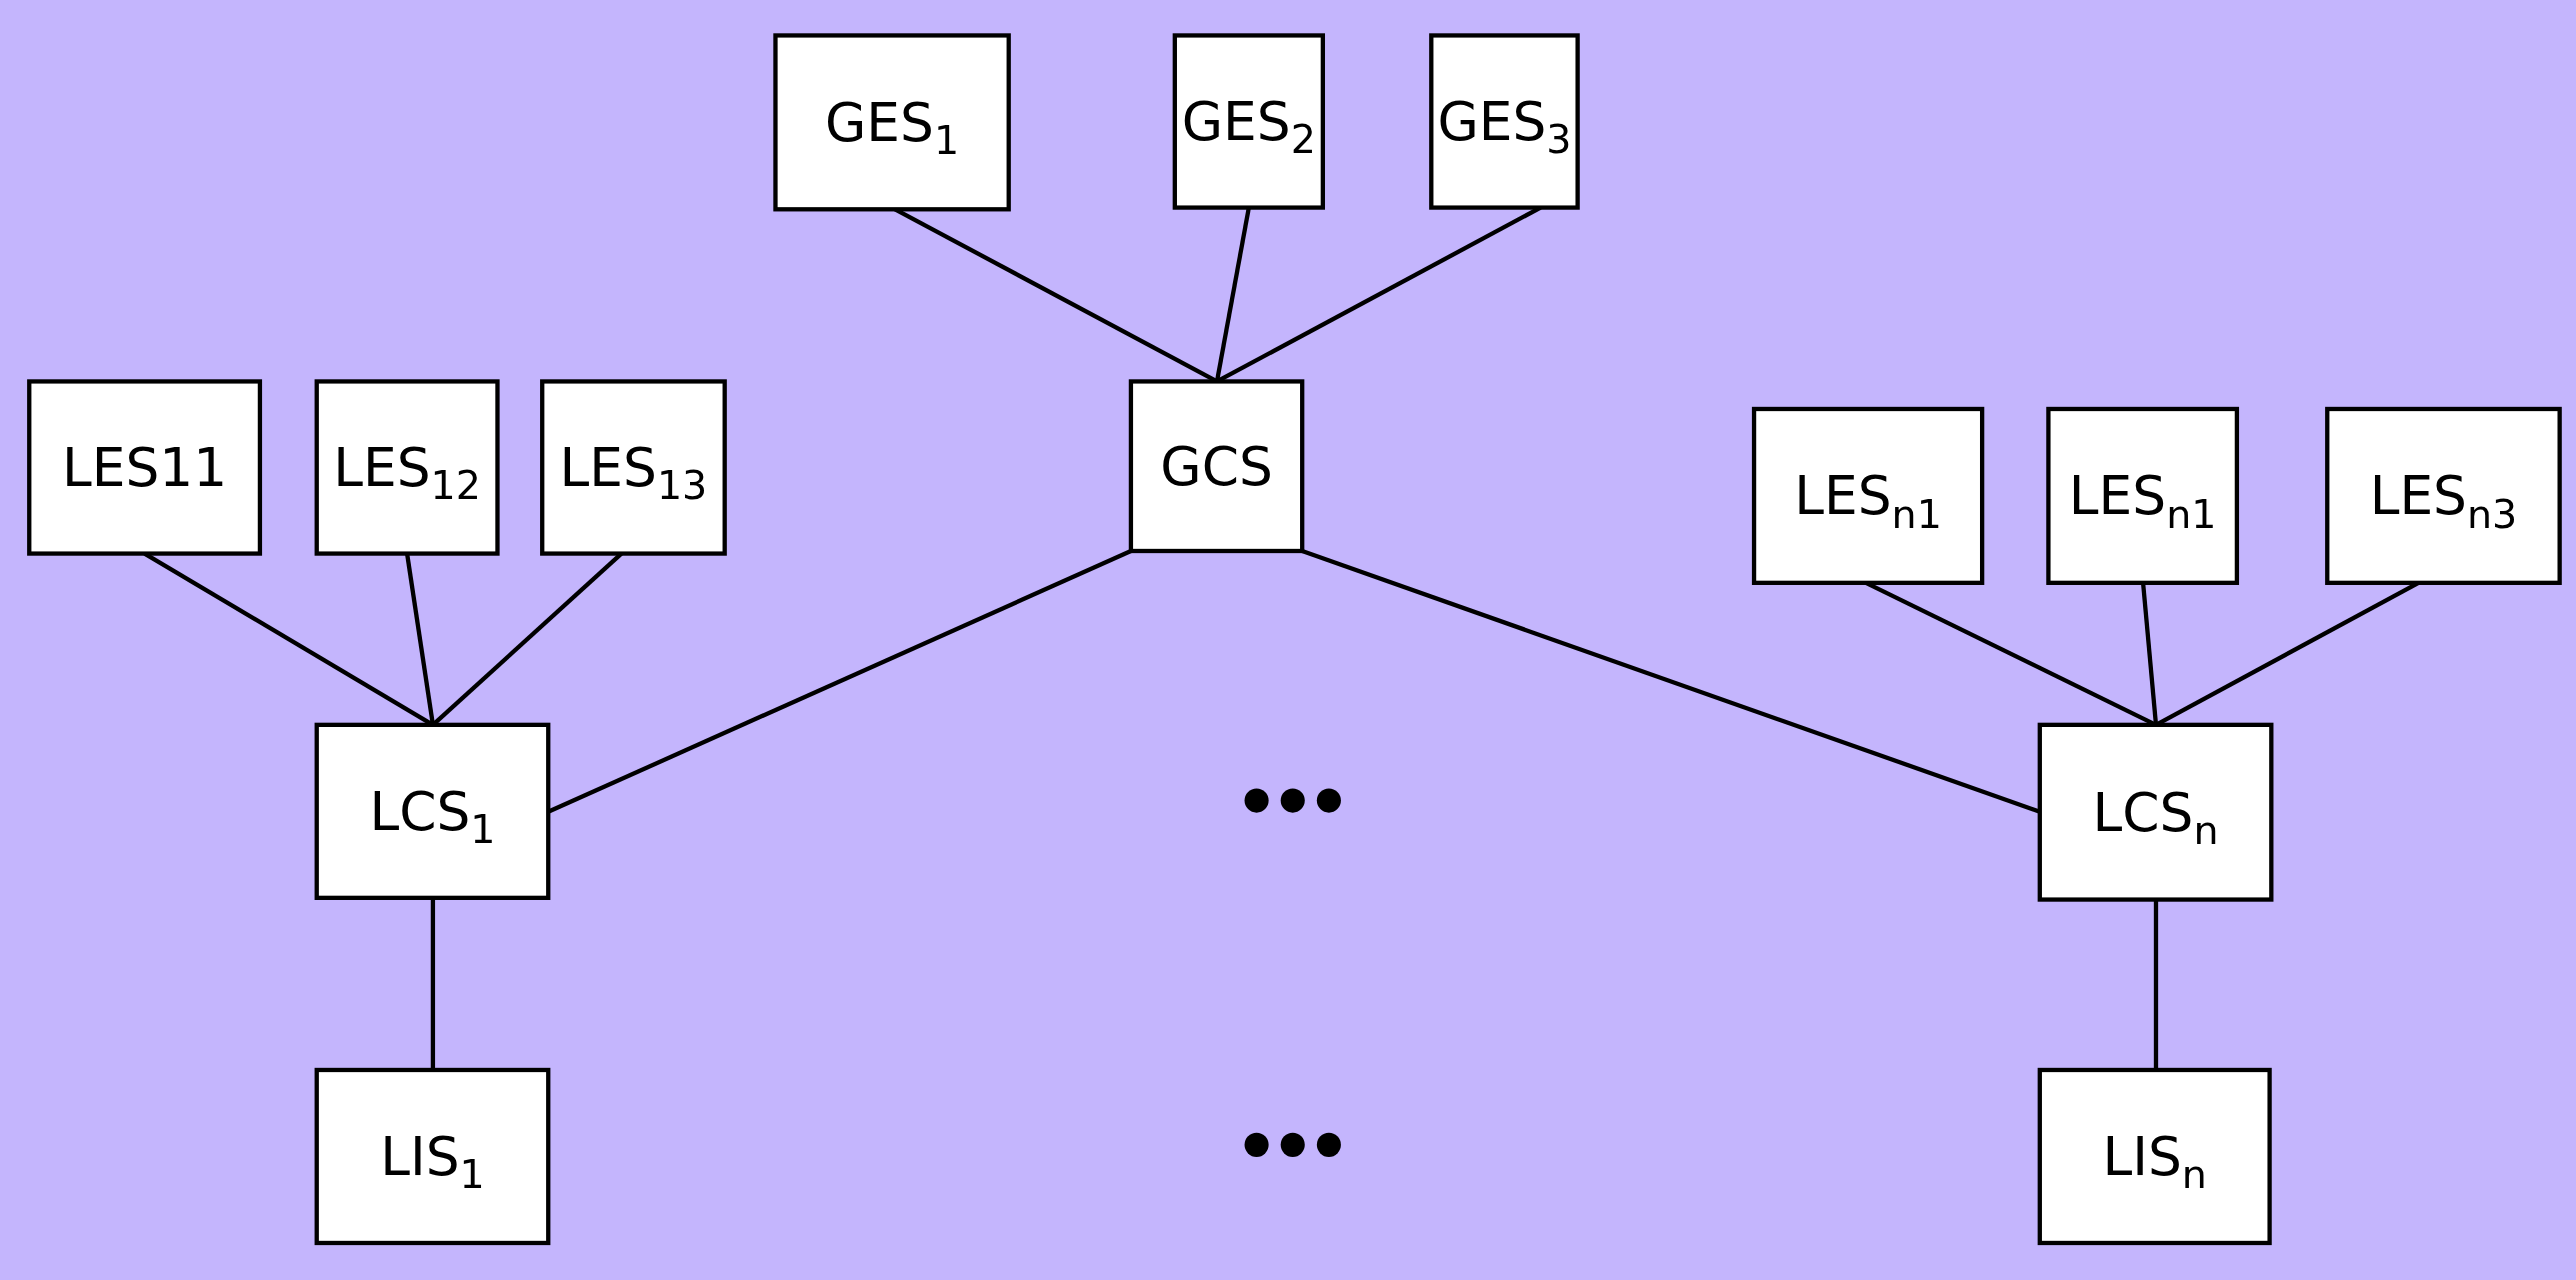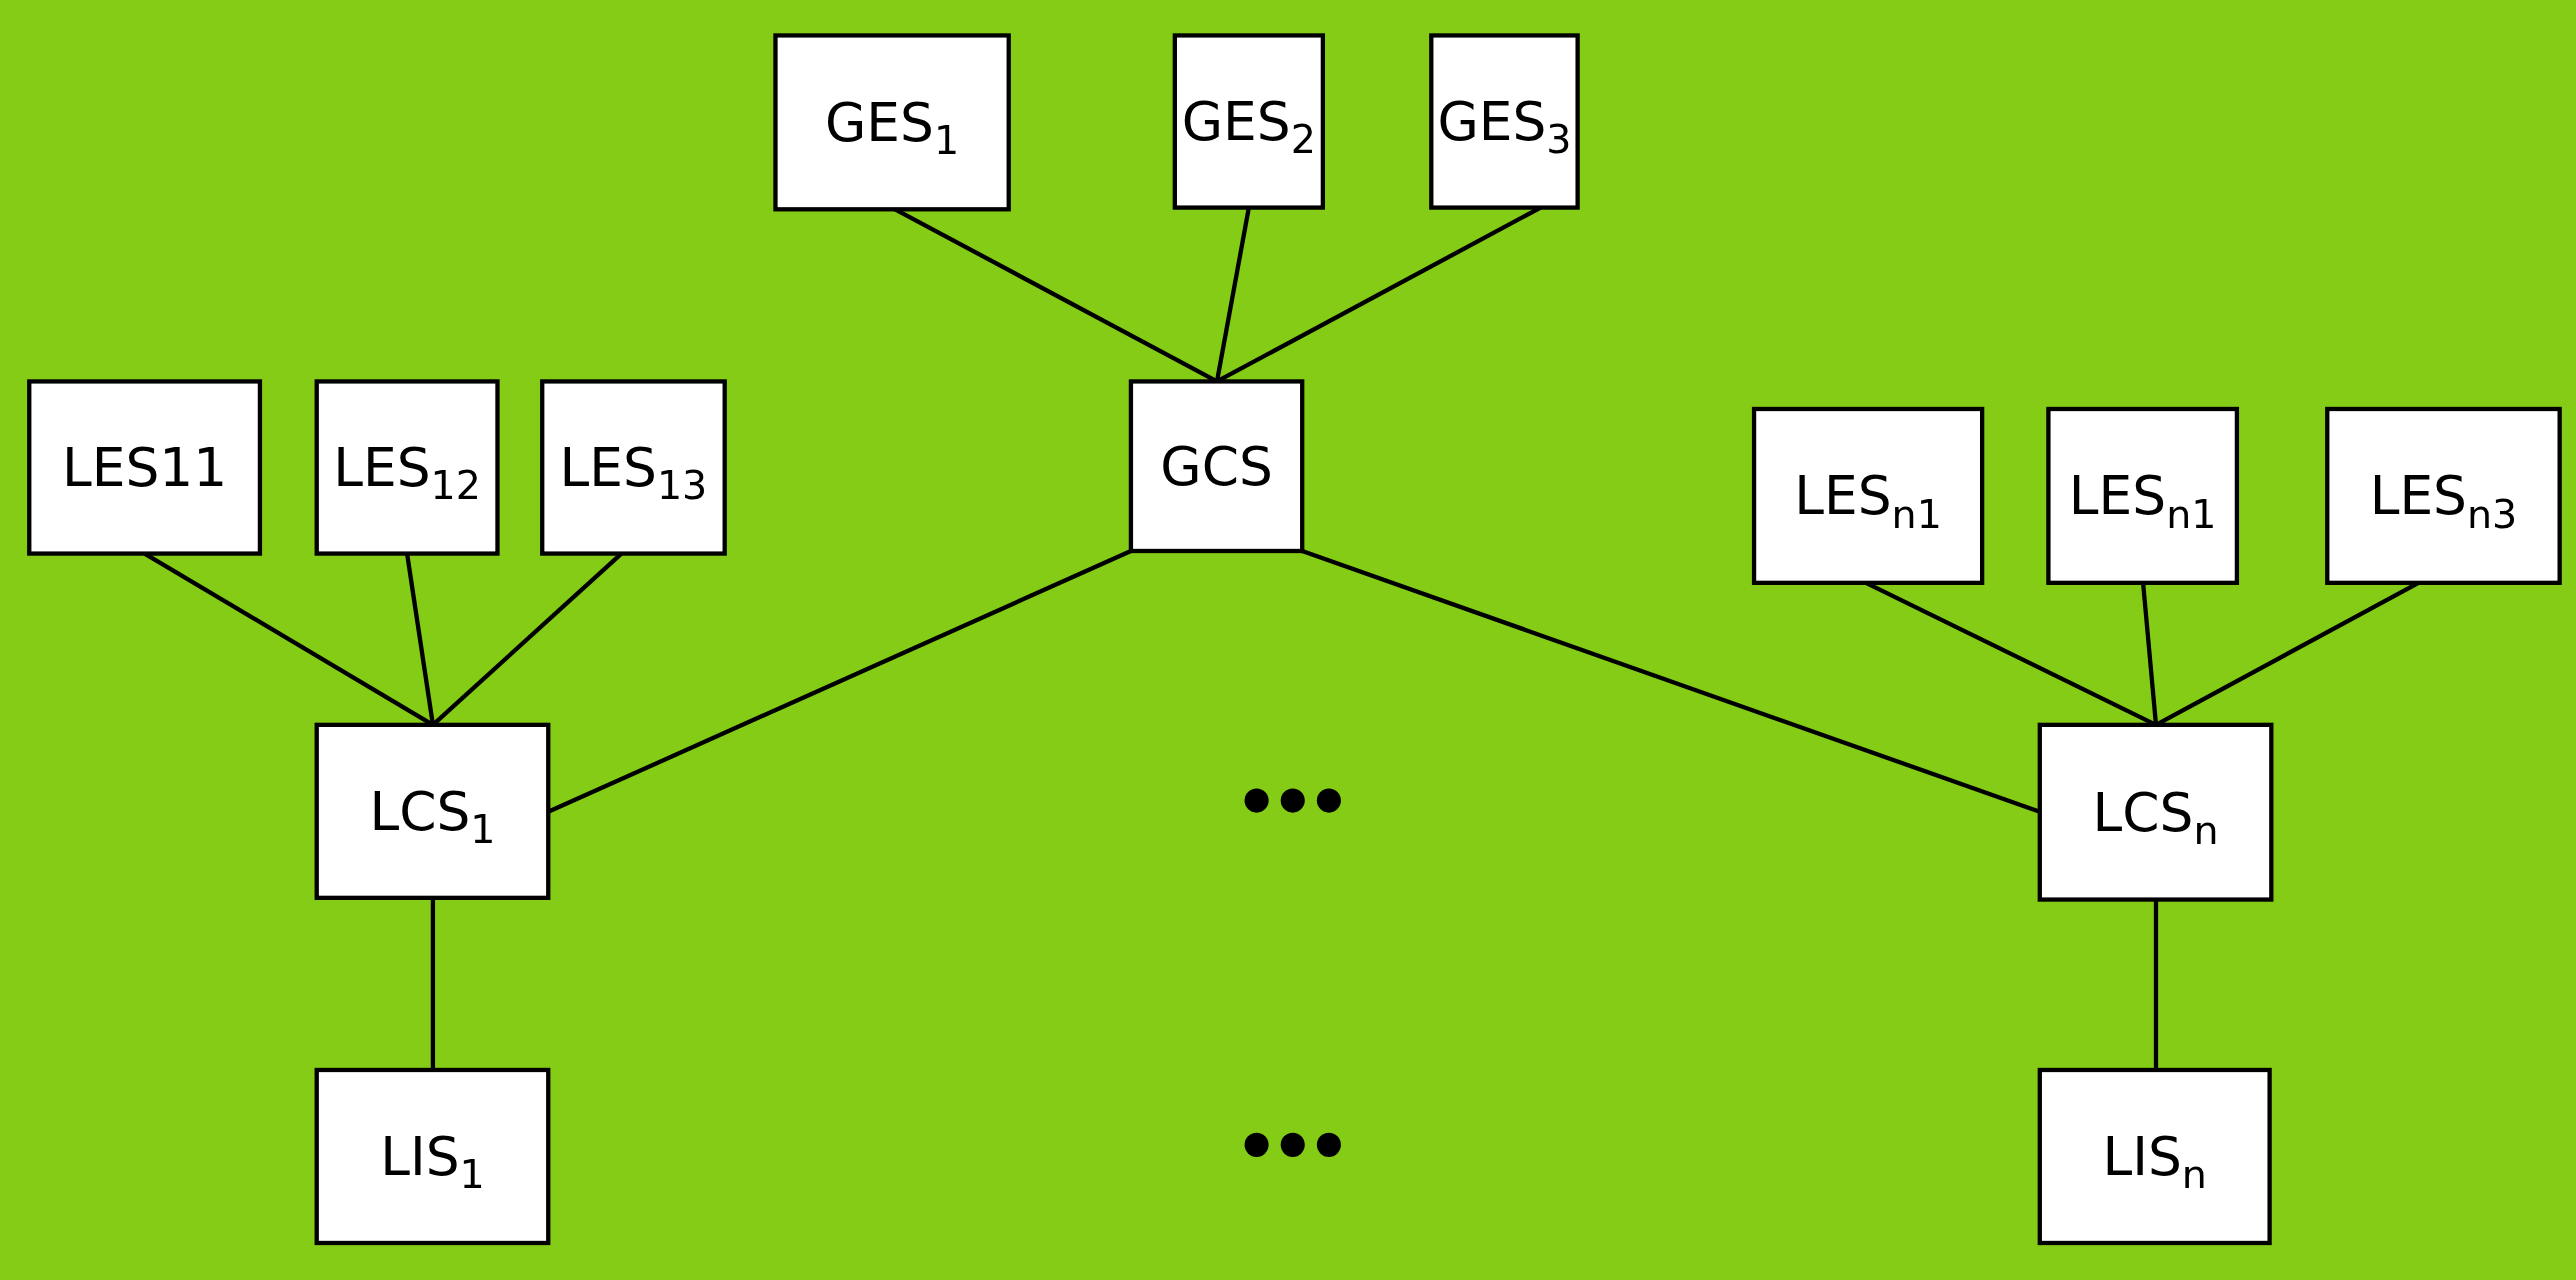--- a/index.html
+++ b/index.html
@@ -10,21 +10,21 @@
   body {
     width: 2576px;
     height: 1281px;
     font-family: "DejaVu Sans", sans-serif;
     overflow: hidden;
   }
   #diagram-root {
     position: relative;
     width: 2576px;
     height: 1281px;
-    background: #84cc16;
+    background: #c4b5fd;
   }
   svg#diagram-svg {
     position: absolute;
     top: 0;
     left: 0;
     width: 2576px;
     height: 1281px;
     display: block;
   }
   .node-box {

